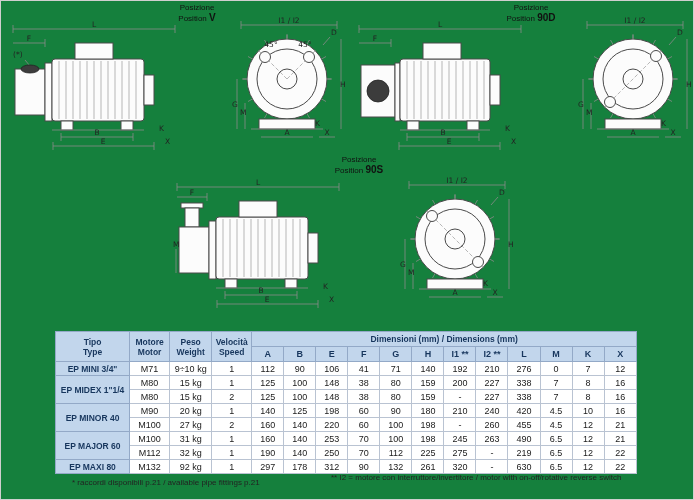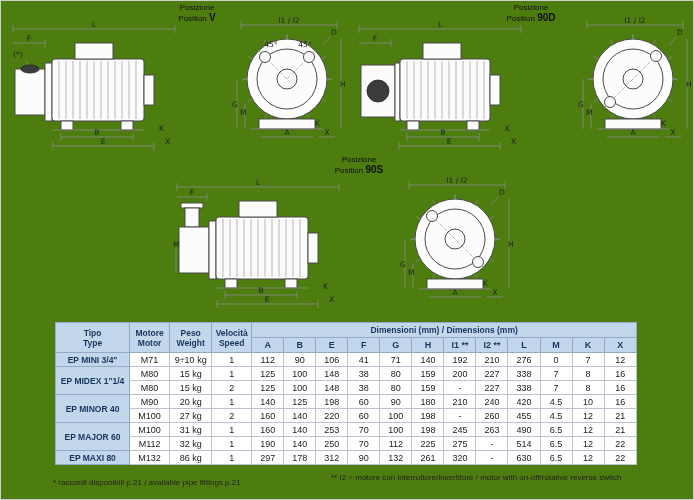--- a/index.html
+++ b/index.html
@@ -1,29 +1,29 @@
 <!DOCTYPE html>
 <html><head>
 <meta charset="utf-8">
 <style>
   html,body{margin:0;padding:0;background:#fff;}
-  .page{position:relative;width:694px;height:500px;background:#4d7c0f;
+  .page{position:relative;width:694px;height:500px;background:#15803d;
         font-family:"Liberation Sans",sans-serif;border:1px solid #cfcfcf;
         box-sizing:border-box;overflow:hidden;}
   .grp{position:absolute;}
   .grp svg{position:absolute;}
   .pos-label{position:absolute;width:100px;text-align:center;font-size:8px;line-height:10px;color:#111;}
   .pos-variant{font-weight:bold;font-size:10px;}
   .ln{stroke:#4a4a4a;stroke-width:1;fill:#fcfcfc;}
   .dark{fill:#3c3c3c;stroke:#222;stroke-width:0.8;}
   g.dim line{stroke:#8a8a8a;stroke-width:0.8;}
   .fin line{stroke:#9a9a9a;stroke-width:0.7;}
   .dash{stroke:#999;stroke-width:0.7;stroke-dasharray:4 2;fill:none;}
   .txt{font-family:"DejaVu Sans",sans-serif;font-size:7.5px;fill:#222;}
-  .tbl-wrap{position:absolute;left:54px;top:321px;}
+  .tbl-wrap{position:absolute;left:54px;top:330px;}
   table{border-collapse:collapse;font-size:9px;color:#1a1a1a;table-layout:fixed;width:582px;}
   th,td{border:1px solid #93a9c7;text-align:center;padding:0 1px;overflow:hidden;white-space:nowrap;}
   thead th{background:#c2d6ec;color:#17365d;font-size:8.5px;line-height:10px;padding:2px 1px;}
   th.dim-letter{font-size:9px;}
   tbody td{height:13px;border:1px solid #b9c3d2;background:#fff;}
   td.type-cell{background:#c2d6ec;color:#17365d;font-weight:bold;font-size:8.5px;border:1px solid #93a9c7;}
   tr.group-start td{border-top:1px solid #7e94b5;}
   .fn{position:absolute;font-size:8px;color:#222;line-height:11px;}
 </style>
 </head>
@@ -494,45 +494,45 @@
             <td>32 kg</td>
             <td>1</td>
             <td>190</td>
             <td>140</td>
             <td>250</td>
             <td>70</td>
             <td>112</td>
             <td>225</td>
             <td>275</td>
             <td>-</td>
-            <td>514</td>
+            <td>219</td>
             <td>6.5</td>
             <td>12</td>
             <td>22</td>
           </tr>
           <tr class="group-start">
             <td rowspan="1" class="type-cell">EP MAXI 80</td>
             <td>M132</td>
-            <td>86 kg</td>
+            <td>92 kg</td>
             <td>1</td>
             <td>297</td>
             <td>178</td>
             <td>312</td>
             <td>90</td>
             <td>132</td>
             <td>261</td>
             <td>320</td>
             <td>-</td>
             <td>630</td>
             <td>6.5</td>
             <td>12</td>
             <td>22</td>
           </tr>
         </tbody>
     </table>
   </div>
 
-  <div class="fn" style="left:52px;top:476px">* raccordi disponibili p.21 / available pipe fittings p.21</div>
+  <div class="fn" style="left:71px;top:476px">* raccordi disponibili p.21 / available pipe fittings p.21</div>
   <div class="fn" style="left:330px;top:471px">
     <div>** I2 = motore con interruttore/invertitore / motor with on-off/rotative reverse switch</div>
   </div>
 
 </div>
 
 </body></html>

